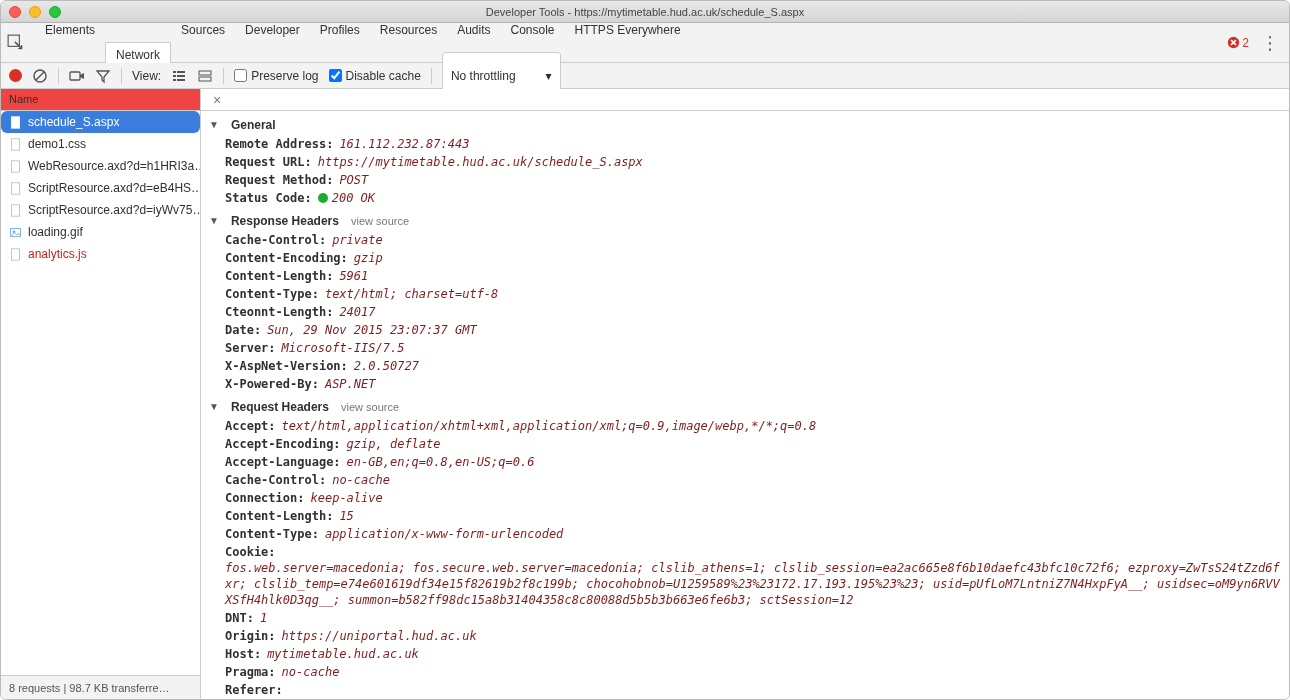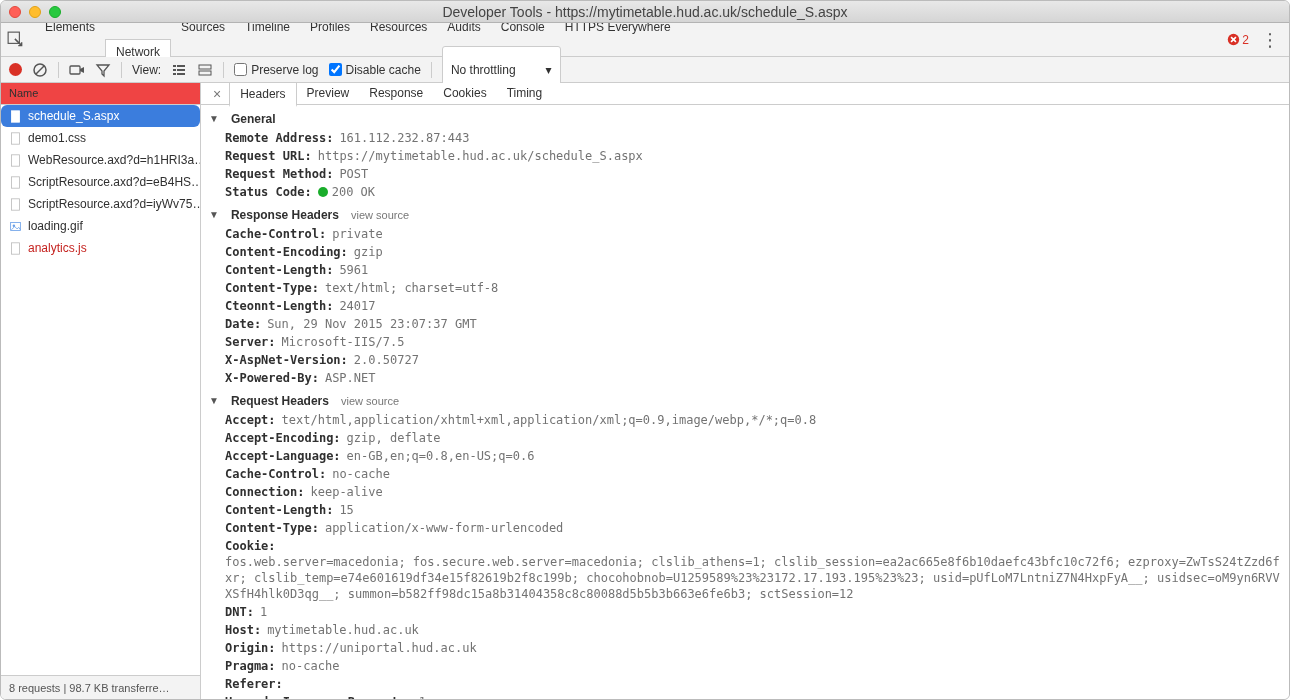--- a/index.html
+++ b/index.html
@@ -6,23 +6,23 @@
 body { font-family: "Helvetica Neue", Arial, sans-serif; font-size:12px; color:#303030; background:#fff; }
 
 .window { width:1290px; height:700px; border:1px solid #bbb; border-radius:6px; overflow:hidden; display:flex; flex-direction:column; background:#f3f3f3; }
 
 .titlebar { height:22px; background:linear-gradient(#e8e8e8,#d5d5d5); display:flex; align-items:center; padding:0 8px; border-bottom:1px solid #b3b3b3; position:relative; }
 .traffic { display:flex; gap:8px; }
 .traffic span { width:12px; height:12px; border-radius:50%; display:inline-block; }
 .tl-close { background:#ff5f57; border:1px solid #e1493d; }
 .tl-min { background:#ffbd2e; border:1px solid #e1a116; }
 .tl-max { background:#28c940; border:1px solid #1aad2b; }
-.title { position:absolute; left:0; right:0; text-align:center; font-size:14px; color:#444; }
-
-.toolbar { height:34px; background:#f3f3f3; border-bottom:1px solid #ccc; display:flex; align-items:center; padding:0 6px; }
+.title { position:absolute; left:0; right:0; text-align:center; font-size:11px; color:#444; }
+
+.toolbar { height:40px; background:#f3f3f3; border-bottom:1px solid #ccc; display:flex; align-items:center; padding:0 6px; }
 .toolbar .inspect { width:18px; height:18px; margin-right:10px; display:flex; align-items:center; justify-content:center; }
 .toolbar .tabs { display:flex; gap:0; }
 .toolbar .tab { padding:5px 10px; cursor:pointer; color:#333; }
 .toolbar .tab.active { background:#fff; border-top:1px solid #ccc; border-left:1px solid #ccc; border-right:1px solid #ccc; border-radius:0;margin-top:24px; }
 .toolbar .spacer { flex:1; }
 .toolbar .err { color:#d93025; font-size:12px; margin-right:12px; display:flex; align-items:center; gap:2px;}
 .toolbar .err svg{width:13px;height:13px;}
 .toolbar .menu { font-size:18px; color:#555; margin-right:4px; }
 
 .filterbar { height:26px; background:#f3f3f3; border-bottom:1px solid #ccc; display:flex; align-items:center; padding:0 8px; gap:10px; }
@@ -48,21 +48,21 @@
 .details .tab2 { padding:4px 10px; cursor:pointer; color:#333; font-size:12px; }
 .details .tab2.active { border-bottom:2px solid #fff; background:#fff; border-left:1px solid #ccc; border-right:1px solid #ccc; border-top:1px solid #ccc; margin-bottom:-1px;}
 .details .body { flex:1; overflow:auto; padding:2px 0 4px 0; font-family: Menlo, Consolas, monospace; font-size:12px; line-height:16px; }
 .section { padding:2px 8px; }
 .section .shdr { display:flex; align-items:center; gap:12px; padding:2px 0; }
 .section .caret { font-size:10px; color:#555; font-family:Arial; }
 .section .title2 { font-weight:bold; font-family:"Helvetica Neue",Arial,sans-serif; }
 .section .link { color:#777; font-family:"Helvetica Neue",Arial,sans-serif; font-size:11px; cursor:pointer; }
 .row { padding:1px 0 1px 16px; display:flex; flex-wrap:wrap; }
 .row .k { font-weight:bold; margin-right:6px; white-space:nowrap; }
-.row .v { white-space:pre-wrap; word-break:break-all; color:#737373; }
+.row .v { white-space:pre-wrap; word-break:break-all; color:#7f1d1d;font-style:italic; }
 .status-dot { display:inline-block; width:10px; height:10px; border-radius:50%; background:#1aad2b; margin-right:4px; vertical-align:-1px;}
 .statusbar { height:24px; border-top:1px solid #ccc; background:#f3f3f3; display:flex; align-items:center; padding:0 8px; font-size:11px; color:#555; white-space:nowrap; overflow:hidden; text-overflow:ellipsis;}
 .red-file { color:#c5221f; }
 </style>
 </head>
 <body>
 
 <div class="window">
 
   <div class="titlebar">
@@ -78,21 +78,21 @@
     <div class="inspect">
       <svg viewBox="0 0 16 16">
           <rect x="1" y="1" width="10" height="10" fill="none" stroke="#555" stroke-width="1"></rect>
           <path d="M7 7 L13 13 M10 13 L13 13 L13 10" fill="none" stroke="#555" stroke-width="1.3"></path>
         </svg>
     </div>
     <div class="tabs" id="top-tabs">
         <div class="tab">Elements</div>
         <div class="tab active">Network</div>
         <div class="tab">Sources</div>
-        <div class="tab">Timeline</div>
+        <div class="tab">Developer</div>
         <div class="tab">Profiles</div>
         <div class="tab">Resources</div>
         <div class="tab">Audits</div>
         <div class="tab">Console</div>
         <div class="tab">HTTPS Everywhere</div>
       </div>
     <div class="spacer"></div>
     <div class="err">
       <svg viewBox="0 0 16 16">
           <circle cx="8" cy="8" r="7" fill="#d93025"></circle>
@@ -206,27 +206,20 @@
             </svg>
             <span class="red-file">analytics.js</span>
           </div>
         </div>
       <div class="statusbar">8 requests  |  98.7 KB transferre…</div>
     </div>
 
     <div class="details">
       <div class="tabs2">
         <div class="close">×</div>
-        <div id="detail-tabs" style="display: flex;">
-            <div class="tab2 active">Headers</div>
-            <div class="tab2">Preview</div>
-            <div class="tab2">Response</div>
-            <div class="tab2">Cookies</div>
-            <div class="tab2">Timing</div>
-          </div>
       </div>
       <div class="body" id="detail-body">
           <div class="section">
             <div class="shdr">
               <span class="caret">▼</span>
               <span class="title2">General</span>
             </div>
             <div class="row">
               <span class="k">Remote Address:</span>
               <span class="v">161.112.232.87:443</span>
@@ -323,28 +316,28 @@
             </div>
             <div class="row">
               <span class="k">Cookie:</span>
               <span class="v">fos.web.server=macedonia; fos.secure.web.server=macedonia; clslib_athens=1; clslib_session=ea2ac665e8f6b10daefc43bfc10c72f6; ezproxy=ZwTsS24tZzd6fxr; clslib_temp=e74e601619df34e15f82619b2f8c199b; chocohobnob=U1259589%23%23172.17.193.195%23%23; usid=pUfLoM7LntniZ7N4HxpFyA__; usidsec=oM9yn6RVVXSfH4hlk0D3qg__; summon=b582ff98dc15a8b31404358c8c80088d5b5b3b663e6fe6b3; sctSession=12</span>
             </div>
             <div class="row">
               <span class="k">DNT:</span>
               <span class="v">1</span>
             </div>
             <div class="row">
+              <span class="k">Origin:</span>
+              <span class="v">https://uniportal.hud.ac.uk</span>
+            </div>
+            <div class="row">
               <span class="k">Host:</span>
               <span class="v">mytimetable.hud.ac.uk</span>
             </div>
             <div class="row">
-              <span class="k">Origin:</span>
-              <span class="v">https://uniportal.hud.ac.uk</span>
-            </div>
-            <div class="row">
               <span class="k">Pragma:</span>
               <span class="v">no-cache</span>
             </div>
             <div class="row">
               <span class="k">Referer:</span>
             </div>
             <div class="row">
               <span class="k">Upgrade-Insecure-Requests:</span>
               <span class="v">1</span>
             </div>

